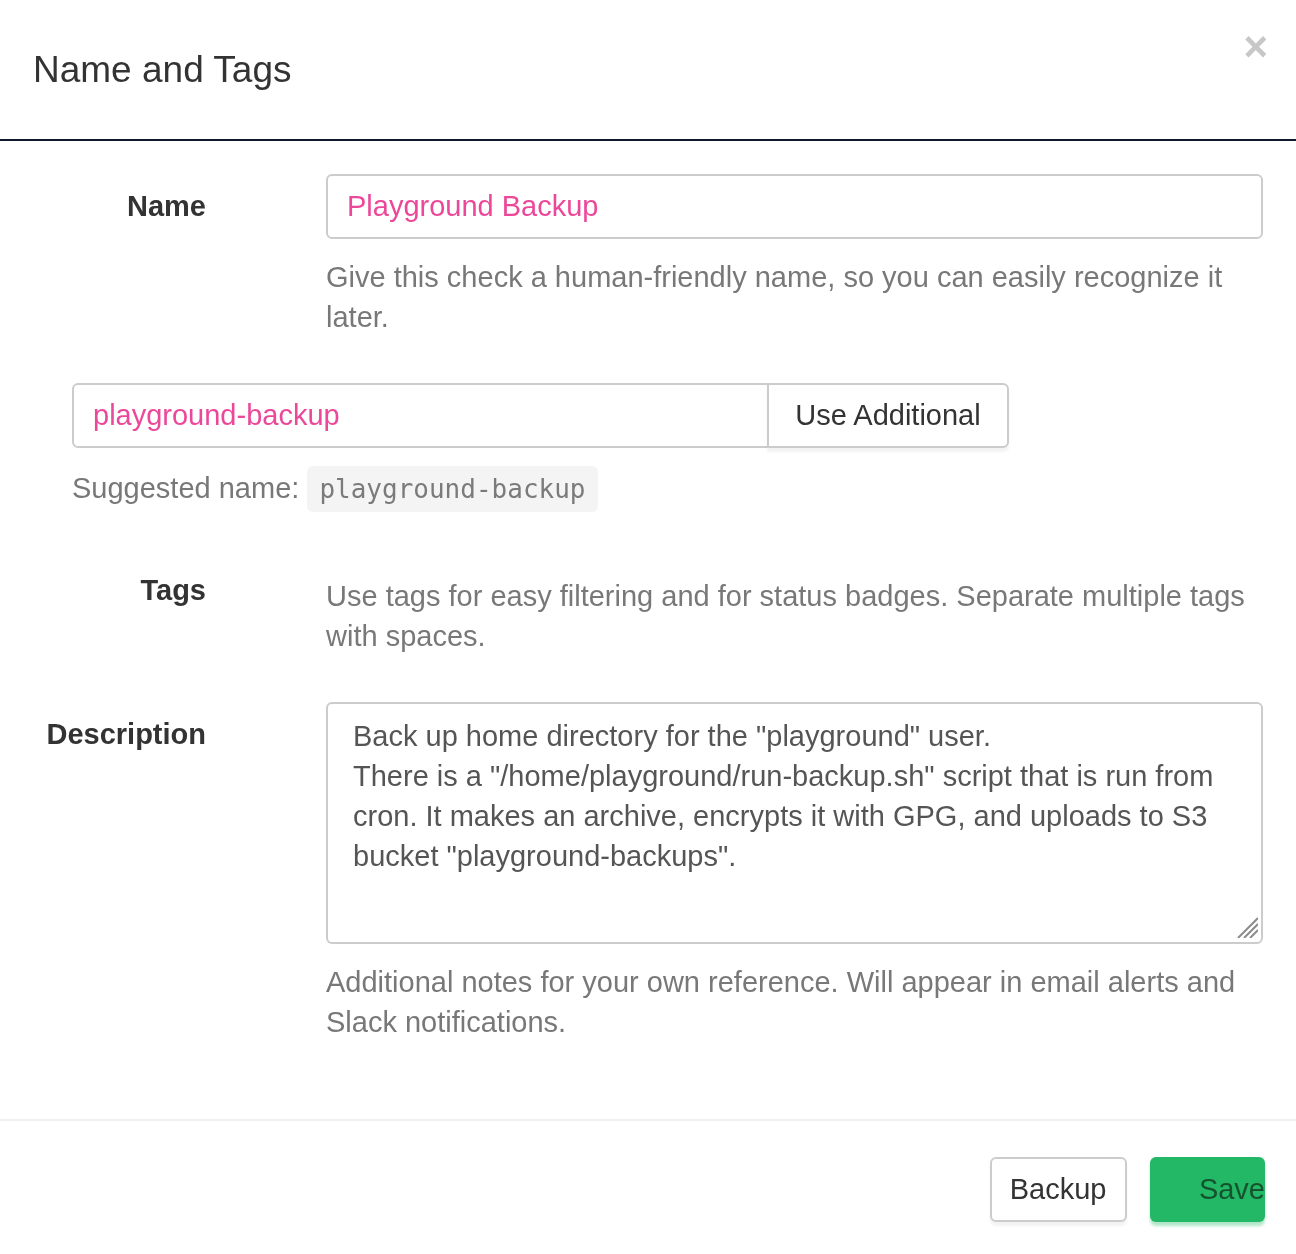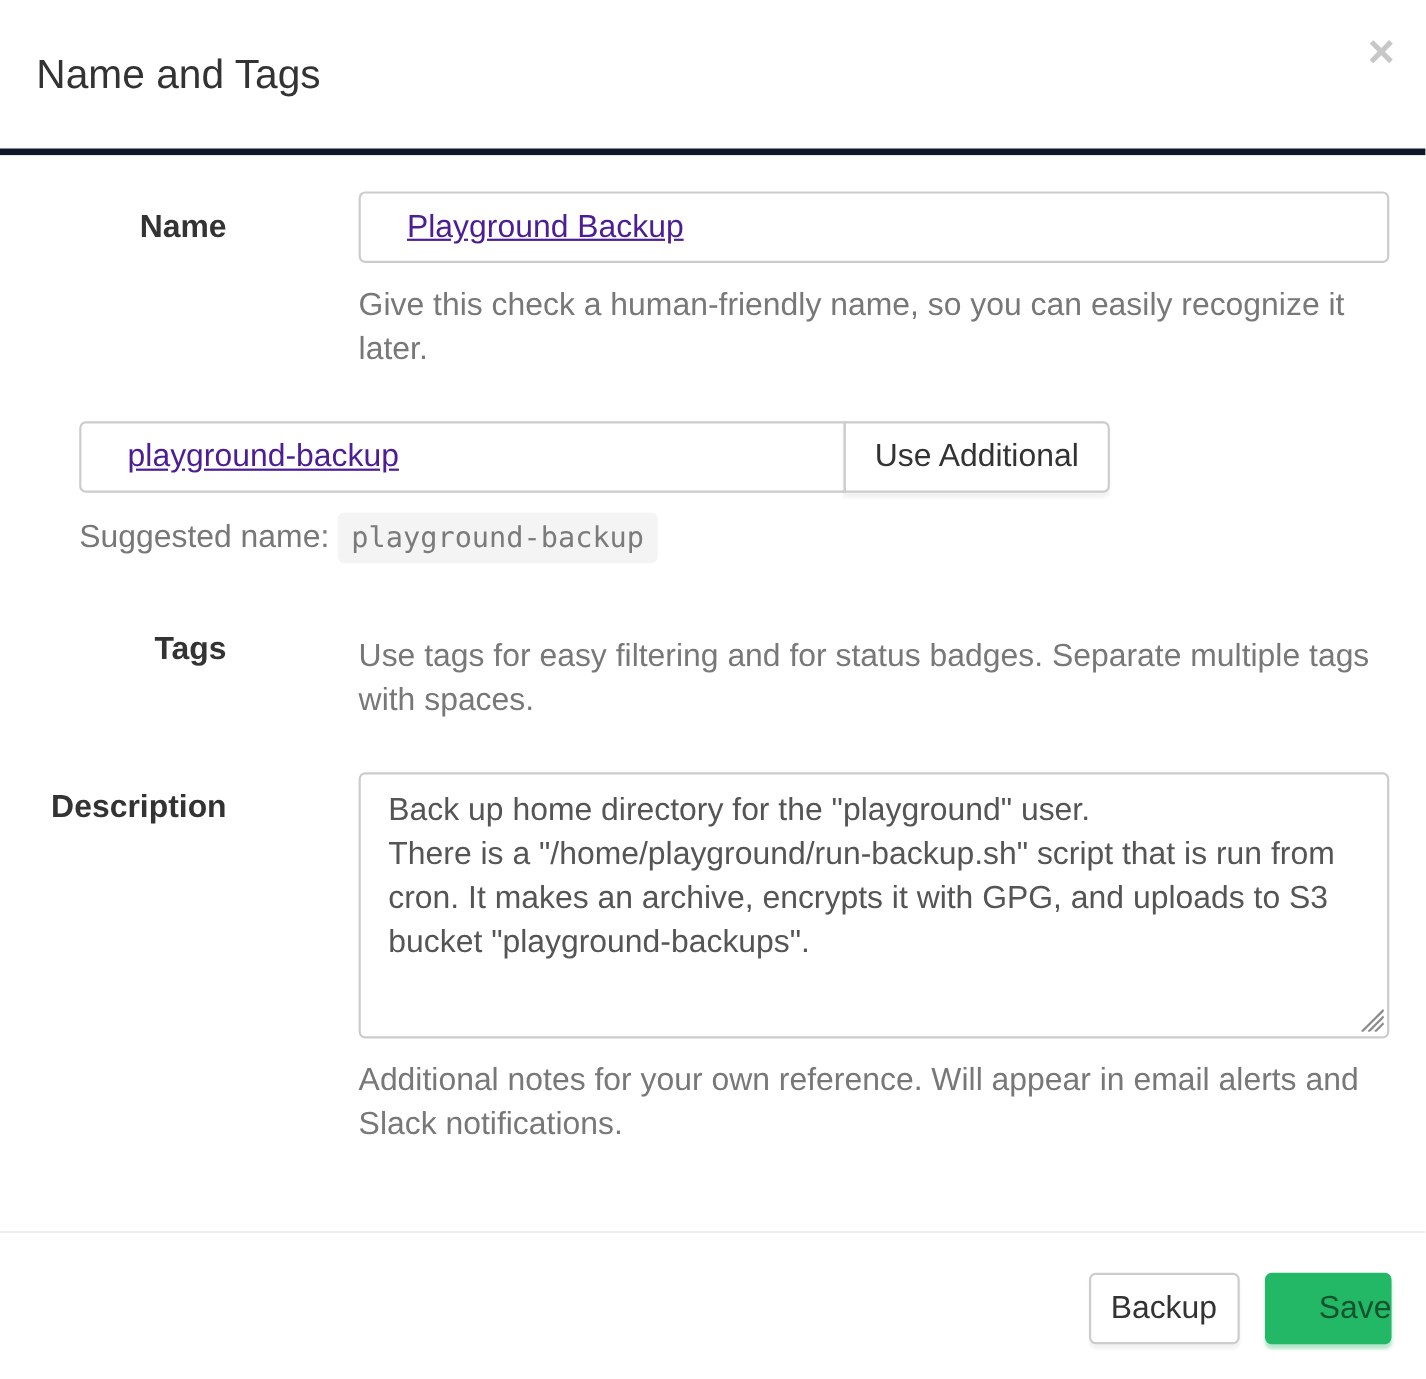--- a/index.html
+++ b/index.html
@@ -11,21 +11,21 @@
     position:relative;
     overflow:hidden;
   }
   .modal { width:1296px; height:1254px; background:#fff; display:flex; flex-direction:column; }
 
   
   .modal-header {
     height:141px;
     display:flex; align-items:center;
     padding:0 33px;
-    border-bottom:6px solid #0f172a;
+    border-bottom:2px solid #0f172a;
     position:relative;
     flex:none;
   }
   .modal-title { font-size:37px; font-weight:400; color:#333; letter-spacing:0; }
   .close-btn {
     position:absolute; top:26px; right:28px;
     font-size:42px; font-weight:700; line-height:1;
     color:#c7c7c7; background:none; border:none; cursor:pointer;
     font-family:"Liberation Sans", sans-serif;
   }
@@ -36,23 +36,23 @@
   .label-col {
     flex:none; width:206px; text-align:right;
     font-size:29px; font-weight:700; color:#333;
     padding-top:17px; line-height:1.1;
   }
   .field-col { margin-left:72px; width:937px; }
 
   .text-input {
     display:block; width:100%; height:65px;
     border:2px solid #ccc; border-radius:6px;
-    font-size:29px; color:#4c1d95; padding:0 42px;
+    font-size:29px; color:#ec4899; padding:0 19px;
     font-family:"Liberation Sans", sans-serif;
-    background:#fff; outline:none;text-decoration:underline;
+    background:#fff; outline:none;
   }
   .help {
     margin-top:18px;
     font-size:29px; line-height:40px; color:#787878;
   }
 
   
   .input-group { display:flex; width:100%; }
   .input-group .text-input { flex:1; border-radius:6px 0 0 6px; min-width:0; }
   .suggest-btn {

